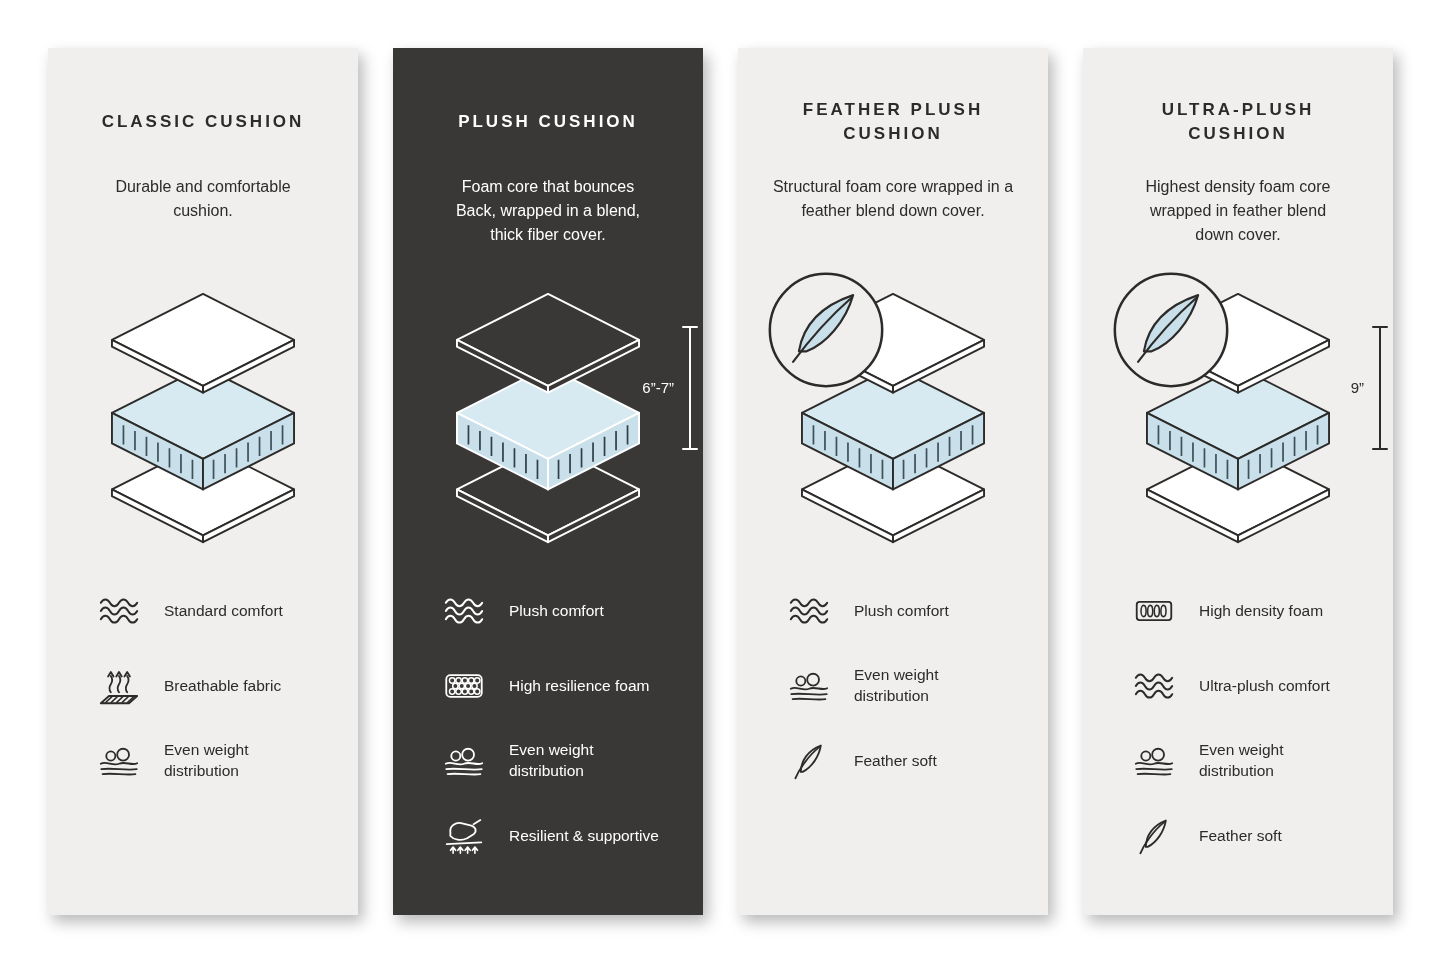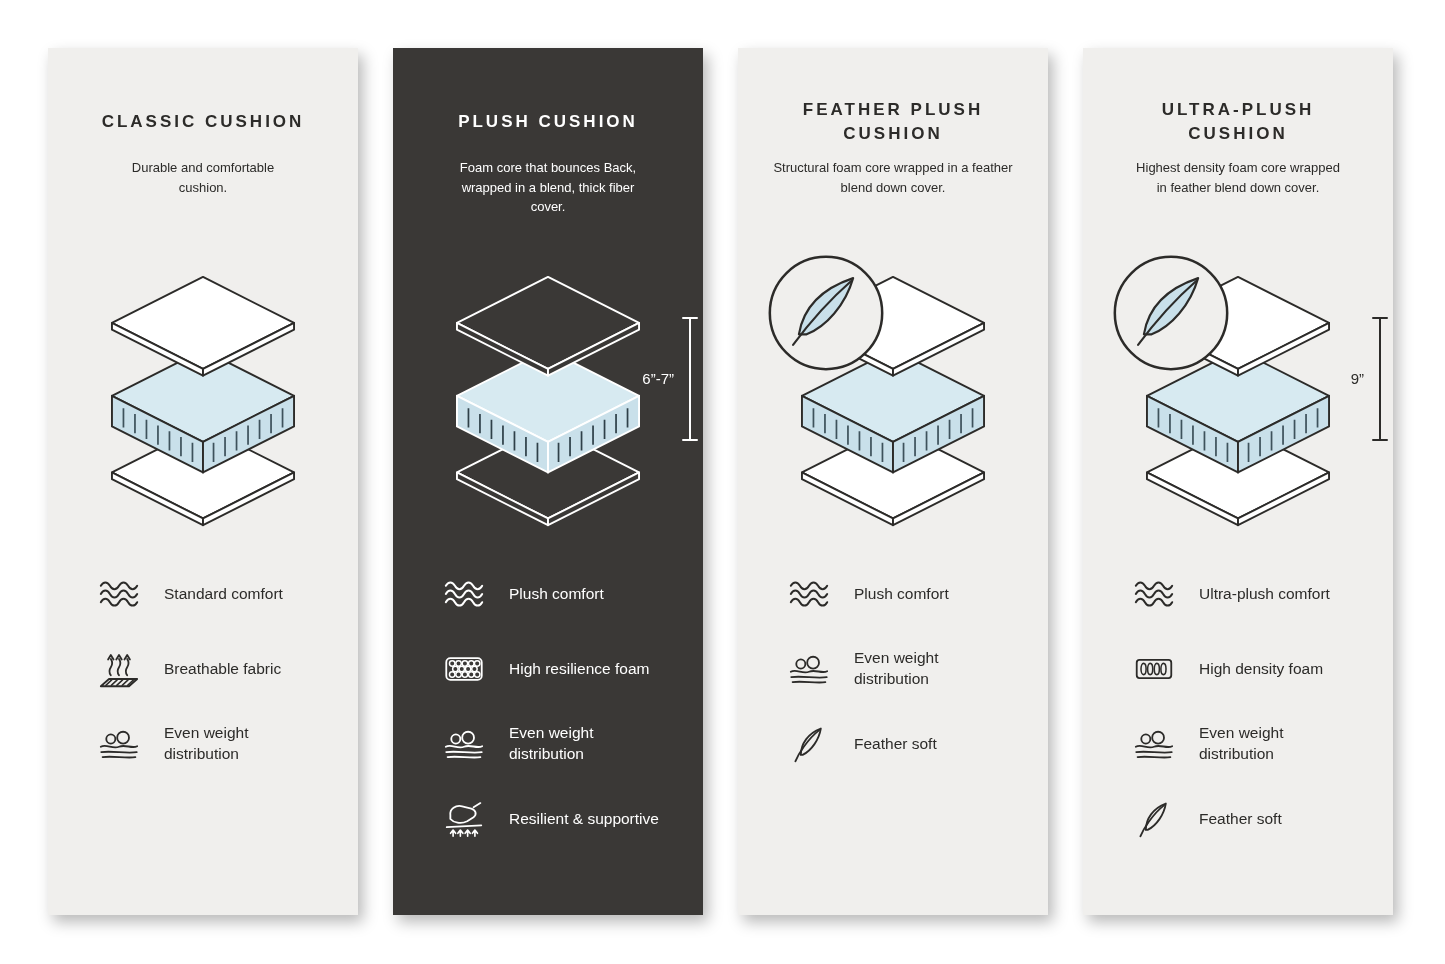--- a/index.html
+++ b/index.html
@@ -6,28 +6,28 @@
   html,body { margin:0; padding:0; background:#ffffff; font-family:"Liberation Sans", sans-serif; }
   .board { display:flex; gap:35px; padding:48px 50px 49px 48px; width:1445px; height:964px; }
 
   .panel { flex:0 0 310px; width:310px; height:867px; padding:46px 26px 0; overflow:hidden;
            box-shadow:5px 7px 14px rgba(0,0,0,0.28); background:var(--panel-bg); color:var(--ink); }
   .panel.light { --panel-bg:#f0efed; --cover-fill:#ffffff; --foam:#c9e0ea; --foam-top:#d7eaf1; --hatch:#3e525c; --ink:#2c2b29; }
   .panel.dark  { --panel-bg:#3a3836; --cover-fill:#3a3836; --foam:#c9e0ea; --foam-top:#d7eaf1; --hatch:#2f4049; --ink:#ffffff; }
 
   .title { margin:0; height:56px; padding:0 20px; font-size:17px; font-weight:bold; letter-spacing:3px;
            line-height:1.4; display:flex; align-items:center; justify-content:center; text-align:center; }
-  .desc { margin:8px auto 0; font-size:13px; line-height:1.5; text-align:center; height:88px; }
+  .desc { margin:25px auto 0; font-size:16px; line-height:1.5; text-align:center; height:88px; }
   .desc.w1 { width:190px; } .desc.w2 { width:200px; } .desc.w3 { width:242px; } .desc.w4 { width:206px; }
 
   .illus-wrap { height:300px; margin-top:6px; display:flex; align-items:center; justify-content:center; }
   .cushion-box { position:relative; width:230px; height:255px; }
   .cushion { display:block; }
   .badge { position:absolute; left:-14px; top:-24px; }
-  .measure { position:absolute; right:-36px; top:40px; display:flex; align-items:center; gap:7px; }
+  .measure { position:absolute; right:-36px; top:32px; display:flex; align-items:center; gap:7px; }
   .mlabel { font-size:15px; white-space:nowrap; }
 
   .features { list-style:none; margin:16px 0 0; padding:0 6px 0 22px; }
   .feature { display:flex; align-items:center; gap:22px; min-height:52px; margin-bottom:23px; }
   .ficon { flex:0 0 46px; display:flex; justify-content:center; align-items:center; }
   .ficon svg { display:block; }
   .flabel { font-size:15.5px; line-height:1.35; max-width:156px; }
 
   .defs { position:absolute; width:0; height:0; overflow:hidden; }
 </style>
@@ -316,32 +316,32 @@
           <svg width="18" height="128">
               <use href="#sym-ruler" width="18" height="128"></use>
             </svg>
         </div>
       </div>
     </div>
     <ul class="features">
       <li class="feature">
         <span class="ficon">
             <svg width="40" height="40">
+              <use href="#i-capsules" width="40" height="40"></use>
+            </svg>
+          </span>
+        <span class="flabel">High density foam</span>
+      </li>
+      <li class="feature">
+        <span class="ficon">
+            <svg width="40" height="40">
               <use href="#i-wave" width="40" height="40"></use>
             </svg>
           </span>
         <span class="flabel">Ultra-plush comfort</span>
-      </li>
-      <li class="feature">
-        <span class="ficon">
-            <svg width="40" height="40">
-              <use href="#i-capsules" width="40" height="40"></use>
-            </svg>
-          </span>
-        <span class="flabel">High density foam</span>
       </li>
       <li class="feature">
         <span class="ficon">
             <svg width="40" height="40">
               <use href="#i-weight" width="40" height="40"></use>
             </svg>
           </span>
         <span class="flabel">Even weight distribution</span>
       </li>
       <li class="feature">

